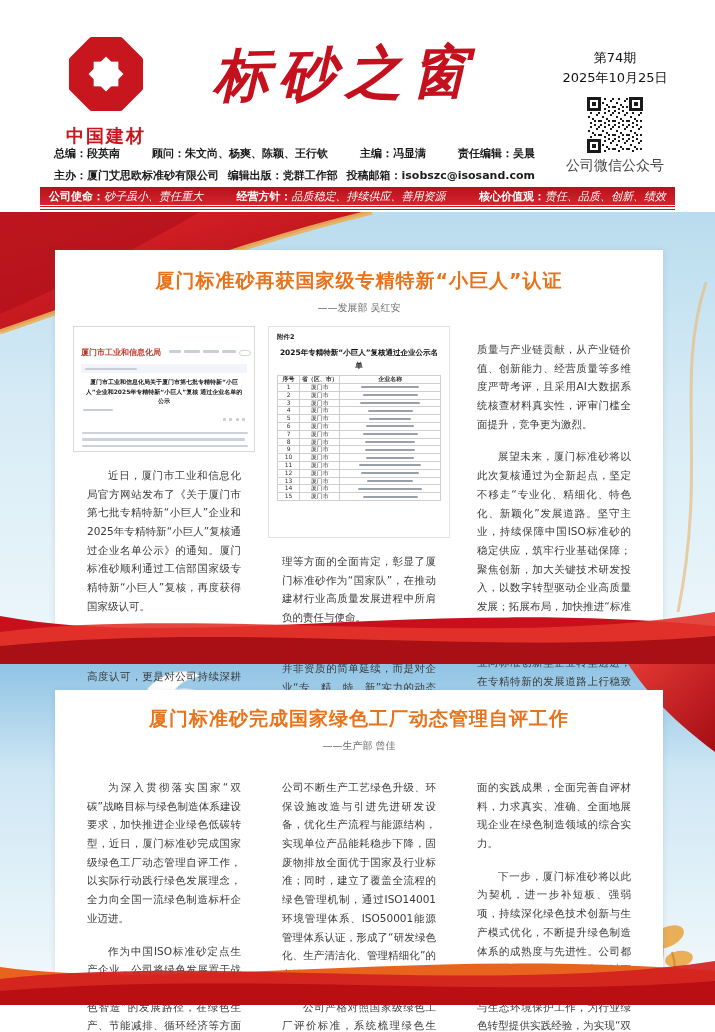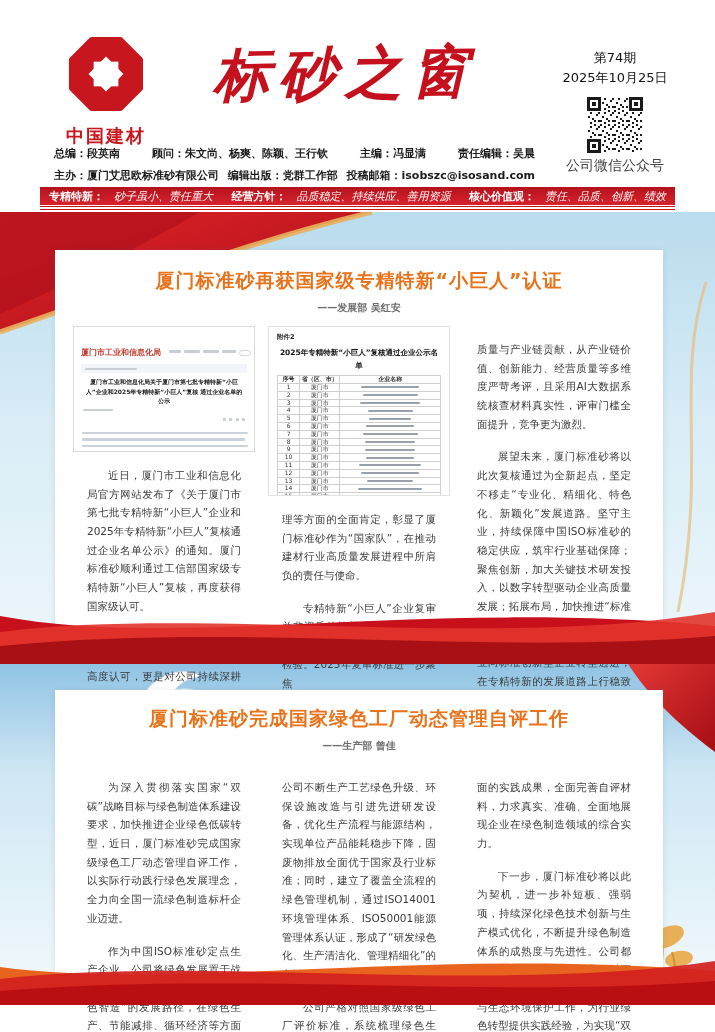--- a/index.html
+++ b/index.html
@@ -19,57 +19,57 @@
   .qr{width:58px;height:58px;margin:8px auto 3px;display:block;}
   .qr-cap{font-size:14px;color:#444;}
   .masthead{position:absolute;left:14px;right:140px;bottom:0;font-size:11px;color:#1b1b1b;font-weight:bold;}
   .mh-row{display:flex;justify-content:space-between;line-height:1.95;white-space:nowrap;}
 
   
   .mission{position:absolute;left:40px;right:40px;top:187px;height:18px;
       background:linear-gradient(180deg,#b5121b,#d8232e);color:#fff;display:flex;
       align-items:center;justify-content:space-between;padding:0 9px;font-size:11px;box-sizing:border-box;}
   .mission b{font-weight:bold;}
-  .mission .val{font-family:Liberation Sans, sans-serif;font-style:italic;margin-left:10px;}
+  .mission .val{font-family:Liberation Sans, sans-serif;font-style:italic;}
   .stripes{position:absolute;left:40px;right:40px;top:205px;height:7px;
       background:linear-gradient(180deg,#fff 0 1px,#c8161e 1px 2.5px,#fff 2.5px 4.5px,#c8161e 4.5px 5.5px,#fff 5.5px 7px);}
 
   
   .sec1{position:absolute;left:0;right:0;top:212px;height:450px;
       background:linear-gradient(180deg,#b9dcee 0%,#d8ecf6 45%,#eef7fb 100%);}
   .sec2{position:absolute;left:0;right:0;top:662px;height:343px;
       background:linear-gradient(180deg,#8fc3e4 0%,#cfe7f4 32%,#f4fafd 100%);}
   .deco{position:absolute;pointer-events:none;}
   .card{position:absolute;left:55px;right:52px;background:#fff;box-sizing:border-box;
       box-shadow:0 1px 6px rgba(80,110,140,.18);z-index:2;}
   .card1{top:38px;height:390px;padding:18px 18px 10px;}
   .card2{top:28px;height:296px;padding:16px 18px 8px;}
   .a-title{text-align:center;font-size:19px;font-weight:bold;color:#e8731a;letter-spacing:1px;}
-  .a-byline{text-align:center;font-size:10px;color:#6d6d6d;margin-top:7px;font-weight:bold;}
+  .a-byline{text-align:center;font-size:10px;color:#6d6d6d;margin-top:7px;}
   .cols{display:flex;gap:13px;margin-top:11px;}
   .col{flex:1 1 0;min-width:0;font-size:10.5px;line-height:1.78;color:#3a3a3a;text-align:justify;}
   .col p{margin:14px;text-indent:2em;}
   .col p.cont{text-indent:0;}
   .col p + p{margin-top:0;}
 
   
   .gov{border:1px solid #d9d9d9;background:#fff;height:126px;overflow:hidden;
       padding:19px 7px;box-sizing:border-box;margin-bottom:6px;}
   .gov-head{display:flex;align-items:center;gap:4px;}
   .gov-site{font-size:8px;font-weight:bold;color:#c0392b;white-space:nowrap;}
   .gbar{height:3px;background:#c9ced6;border-radius:1px;display:inline-block;vertical-align:middle;}
   .gov-nav{display:flex;gap:3px;flex:1;margin-left:4px;}
   .gov-crumb{height:9px;background:#f1f5f9;margin:4px 0;display:flex;align-items:center;padding:0 4px;}
   .gov-title{font-size:6px;font-weight:bold;color:#222;text-align:center;line-height:1.6;margin:4px 2px 3px;}
   .gov-meta{display:flex;justify-content:space-between;margin:3px 2px;}
   .gov-body{margin-top:4px;}
   .gov-body .line{height:2.5px;background:#ccd2da;border-radius:1px;margin:4px 1px;}
 
   
-  .att{border:1px solid #e2e2e2;background:#fff;height:170px;overflow:hidden;
+  .att{border:1px solid #e2e2e2;background:#fff;height:212px;overflow:hidden;
       padding:5px 8px;box-sizing:border-box;margin-bottom:10px;}
   .att-label{font-size:6.5px;font-weight:bold;color:#222;}
   .att-title{font-size:7.5px;font-weight:bold;text-align:center;color:#111;margin:2px 0 3px;}
   table.att-t{width:100%;border-collapse:collapse;table-layout:fixed;}
   .att-t th,.att-t td{border:1px solid #cfcfcf;font-size:6px;line-height:6.8px;
       padding:0;text-align:center;color:#333;overflow:hidden;white-space:nowrap;}
   .att-t th{font-weight:bold;background:#fff;}
   .att-t .c1{width:13%;}.att-t .c2{width:24%;}
   .att-t td .bar{height:2px;background:#98a0ac;display:inline-block;vertical-align:middle;border-radius:1px;}
 
@@ -148,21 +148,21 @@
       </div>
       <div class="mh-row">
         <span>主办：厦门艾思欧标准砂有限公司</span>
         <span>编辑出版：党群工作部</span>
         <span>投稿邮箱：isobszc@isosand.com</span>
       </div>
     </div>
   </div>
 
   <div class="mission">
-    <span><b>专精特新：</b><span class="val">砂子虽小、责任重大</span></span>
+    <span><b>公司使命：</b><span class="val">砂子虽小、责任重大</span></span>
     <span><b>经营方针：</b><span class="val">品质稳定、持续供应、善用资源</span></span>
     <span><b>核心价值观：</b><span class="val">责任、品质、创新、绩效</span></span>
   </div>
   <div class="stripes"></div>
 
   <div class="sec1">
     <svg class="deco" style="left:0;top:0" width="380" height="125" viewBox="0 0 380 125">
       <defs>
           <linearGradient id="rg1" x1="0" y1="0" x2="1" y2="1">
         <stop offset="0" stop-color="#e0242a"></stop>

